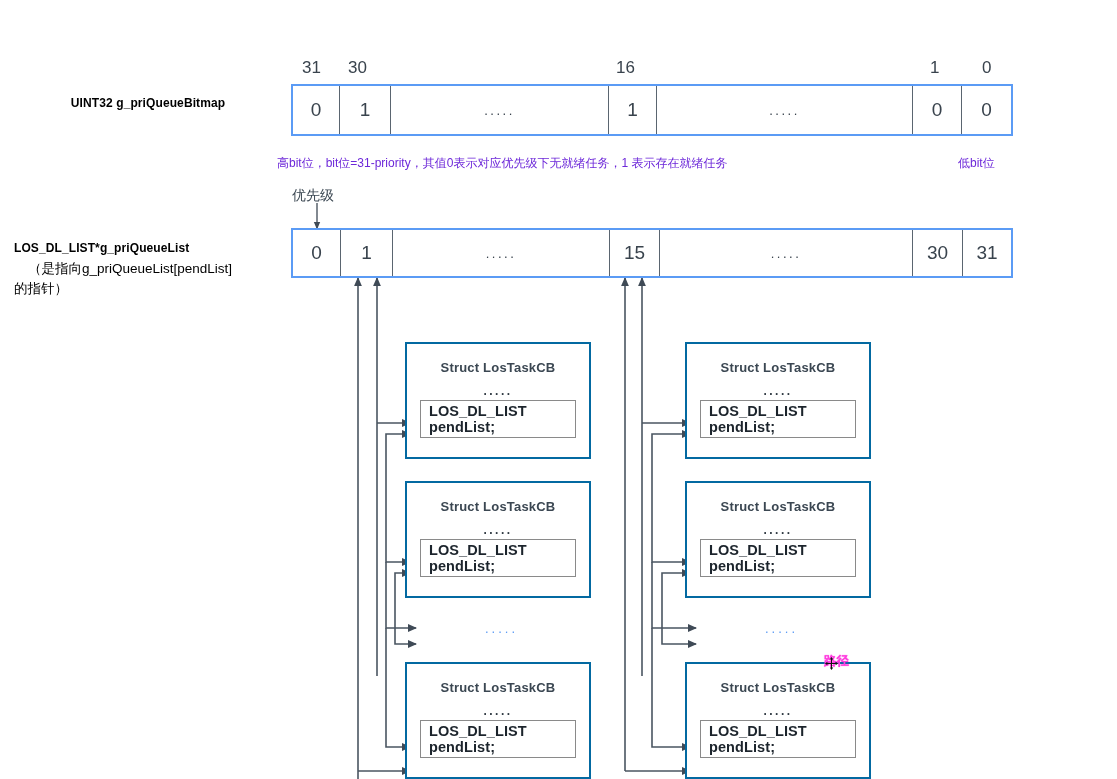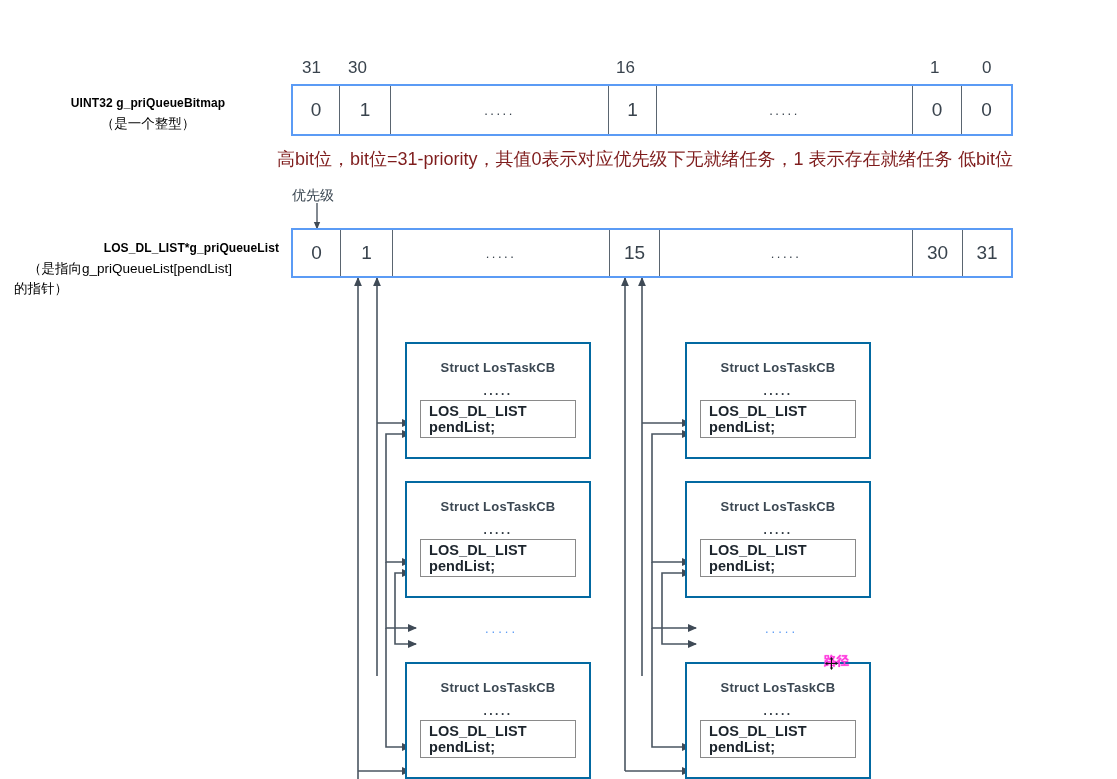--- a/index.html
+++ b/index.html
@@ -16,21 +16,21 @@
 
   
   .left-label{position:absolute;text-align:center;}
   .left-label .title{
     font-weight:bold;font-size:12px;color:#000;letter-spacing:.1px;white-space:nowrap;
   }
   .left-label .sub{
     font-size:13.5px;color:#000;margin-top:4px;line-height:1.45;
   }
   .left-label.l2{text-align:left;}
-  .left-label.l2 .title{text-align:right;}
+  .left-label.l2 .title{text-align:left;}
 
   
   .ruler{position:absolute;}
   .ruler span{
     position:absolute;font-size:17px;color:#39434d;
   }
 
   
   .array{
     position:absolute;box-sizing:border-box;
@@ -63,21 +63,21 @@
     font-weight:bold;font-size:14.5px;color:#1c242c;letter-spacing:.1px;
   }
 
   
   .row-dots{
     position:absolute;font-size:13px;letter-spacing:3px;color:#5b9bf5;
   }
 
   
   .caption{
-    position:absolute;font-size:18px;color:#7f1d1d;white-space:nowrap;
+    position:absolute;font-size:12px;color:#6d28d9;white-space:nowrap;margin-top:8px;
   }
   .prio-label{
     position:absolute;font-size:14px;color:#3b4752;white-space:nowrap;
   }
   .tooltip-path{
     position:absolute;font-size:12.5px;font-weight:bold;color:#ff3ddf;
     text-shadow:0 0 1px #ff3ddf;white-space:nowrap;
   }
   .cursor-move{position:absolute;width:13px;height:13px;}
 </style>
@@ -132,21 +132,20 @@
   <div class="ruler" style="left:0;top:42px;width:1117px;height:26px;">
     <span style="left:302px;">31</span>
     <span style="left:348px;">30</span>
     <span style="left:616px;">16</span>
     <span style="left:930px;">1</span>
     <span style="left:982px;">0</span>
   </div>
 
   <div class="left-label" style="left:18px;top:80px;width:260px;">
     <div class="title">UINT32 g_priQueueBitmap</div>
-    <div class="sub">（是一个整型）</div>
   </div>
 
   <div class="array" style="left:291px;top:68px;width:722px;height:52px;">
     <div class="cell" style="width:47px;">0</div>
     <div class="cell" style="width:51px;">1</div>
     <div class="cell dots" style="width:218px;">.....</div>
     <div class="cell" style="width:48px;">1</div>
     <div class="cell dots" style="width:256px;">.....</div>
     <div class="cell" style="width:49px;">0</div>
     <div class="cell" style="width:49px;">0</div>

